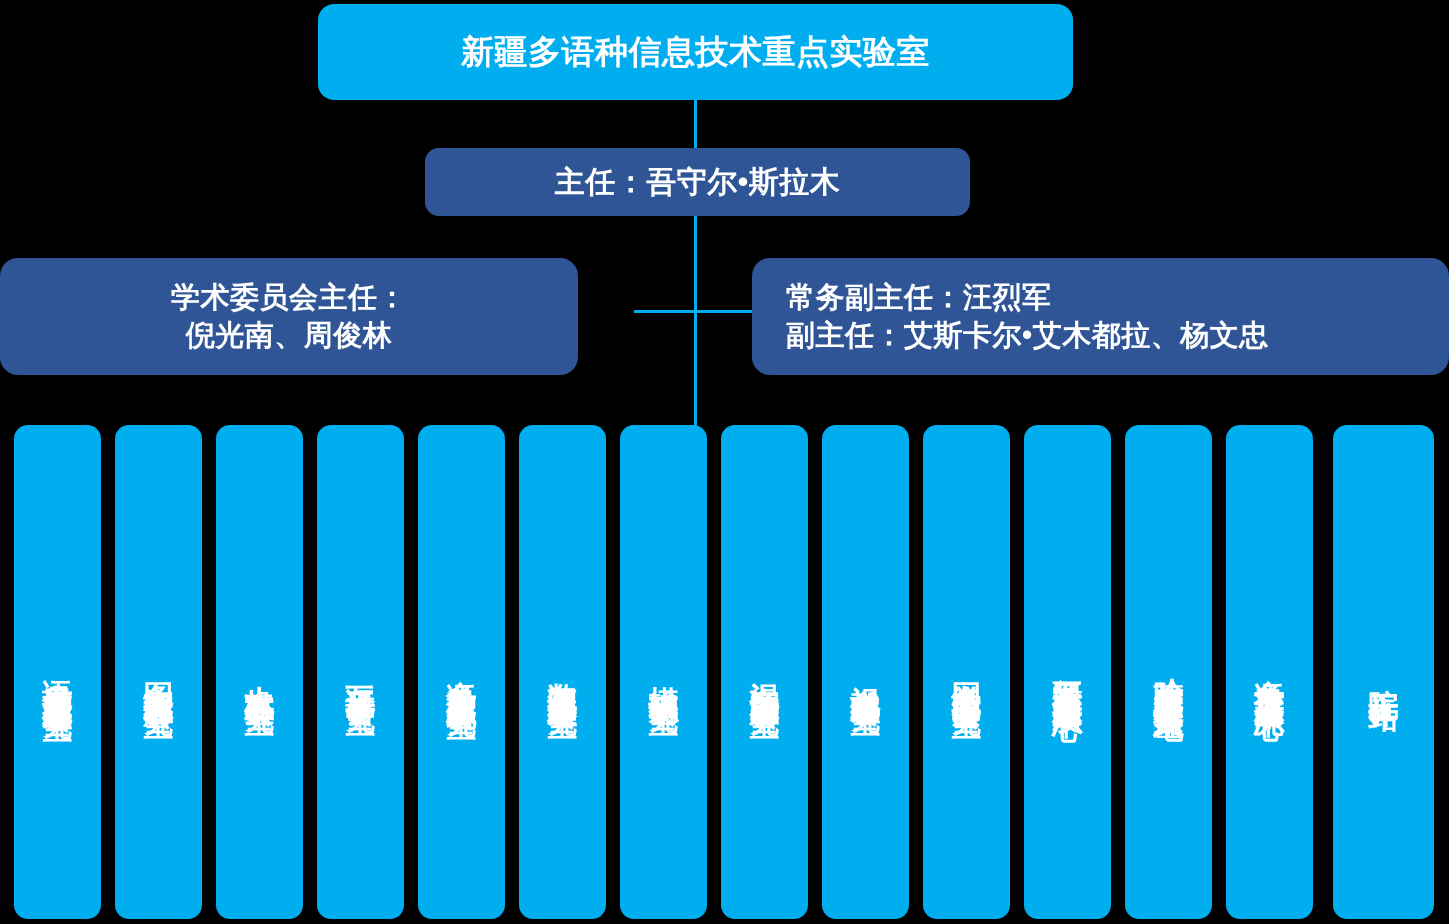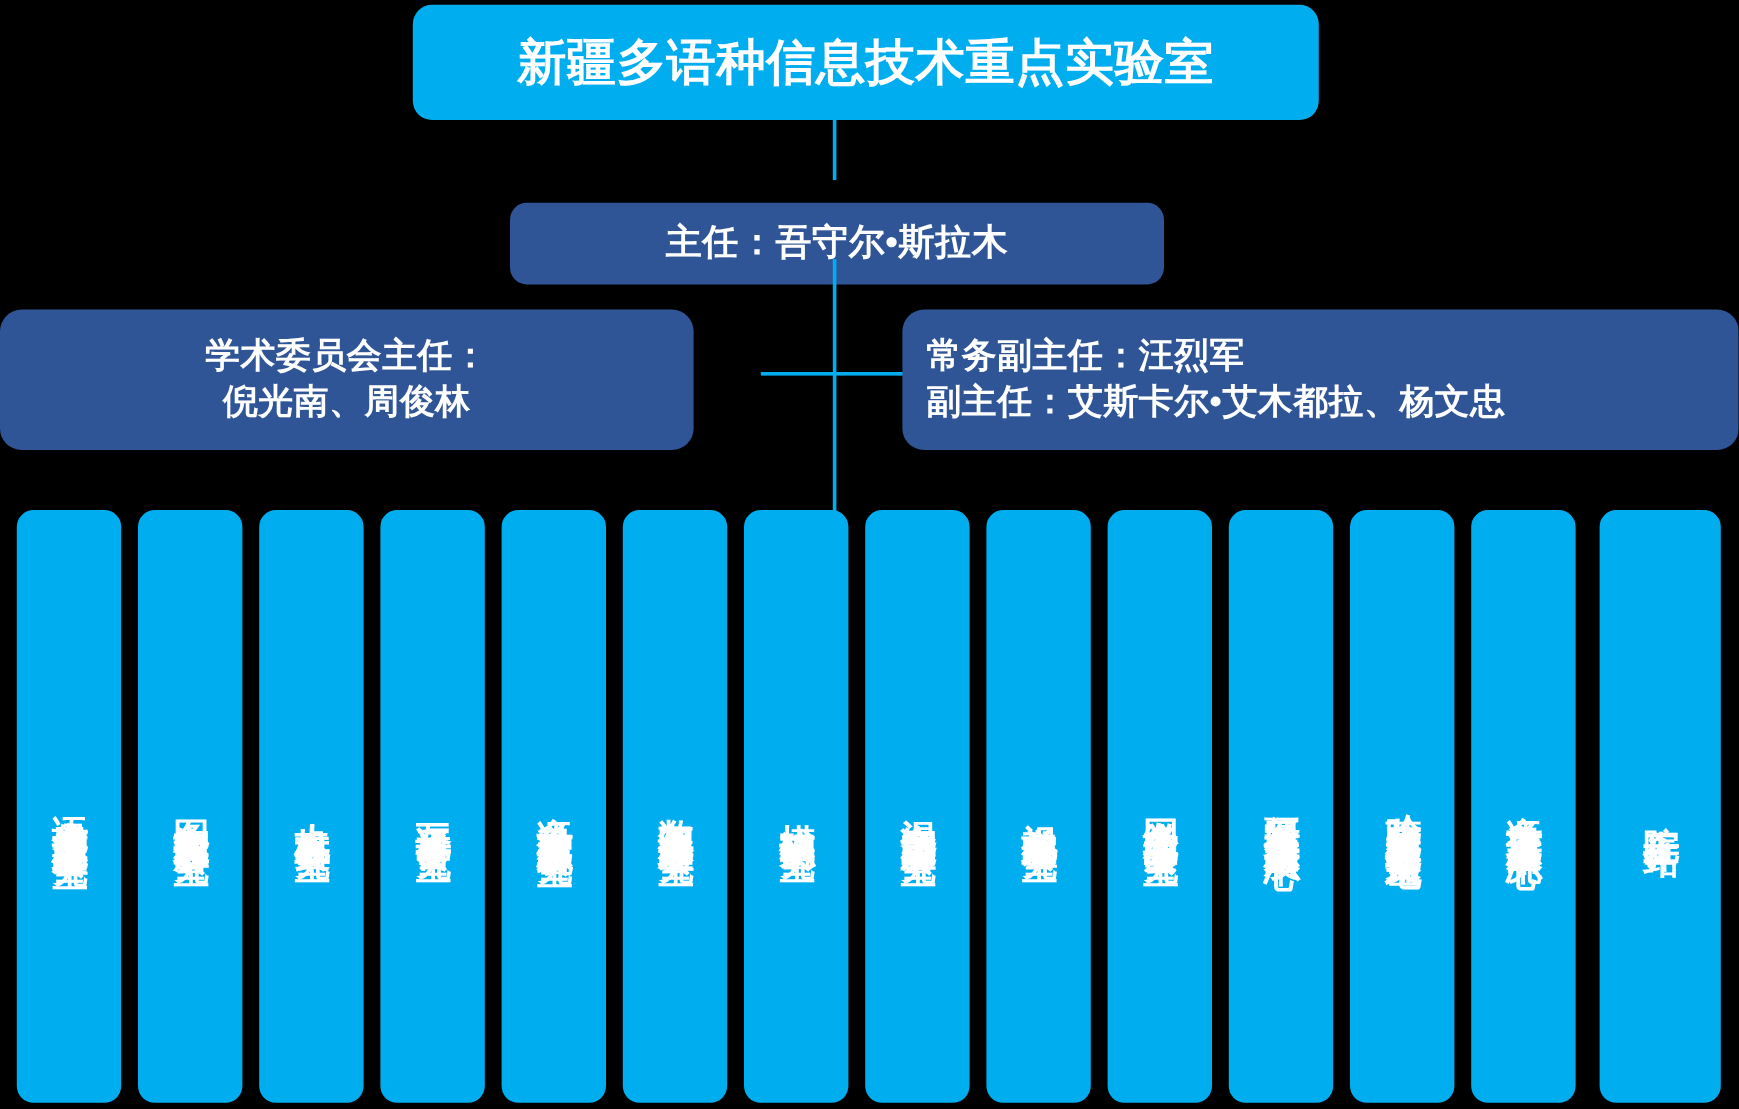--- a/index.html
+++ b/index.html
@@ -34,54 +34,52 @@
   .node.light { background: #00AEEF; }
   .node.dark  { background: #2F5597; }
 
   
   #lab-title {
     left: 318px;
     top: 4px;
     width: 755px;
     height: 96px;
     border-radius: 16px;
-    font-size: 41px;
-    margin-left: 26px;
+    font-size: 33px;
   }
 
   
   #director {
     left: 425px;
     top: 148px;
     width: 545px;
     height: 68px;
     border-radius: 14px;
     font-size: 30px;
-    margin-top: 21px;
   }
 
   
   #academic-committee {
     left: 0px;
     top: 258px;
     width: 578px;
     height: 117px;
     border-radius: 18px;
     font-size: 29px;
   }
   #deputy-directors {
     left: 752px;
     top: 258px;
     width: 697px;
     height: 117px;
     border-radius: 18px;
     font-size: 29px;
     justify-content: flex-start;
     text-align: left;
-    padding-left: 20px;
+    padding-left: 34px;
   }
 
   
   .connector {
     position: absolute;
     background: #00AEEF;
   }
   #conn-title-to-director {
     left: 694px;
     top: 96px;

